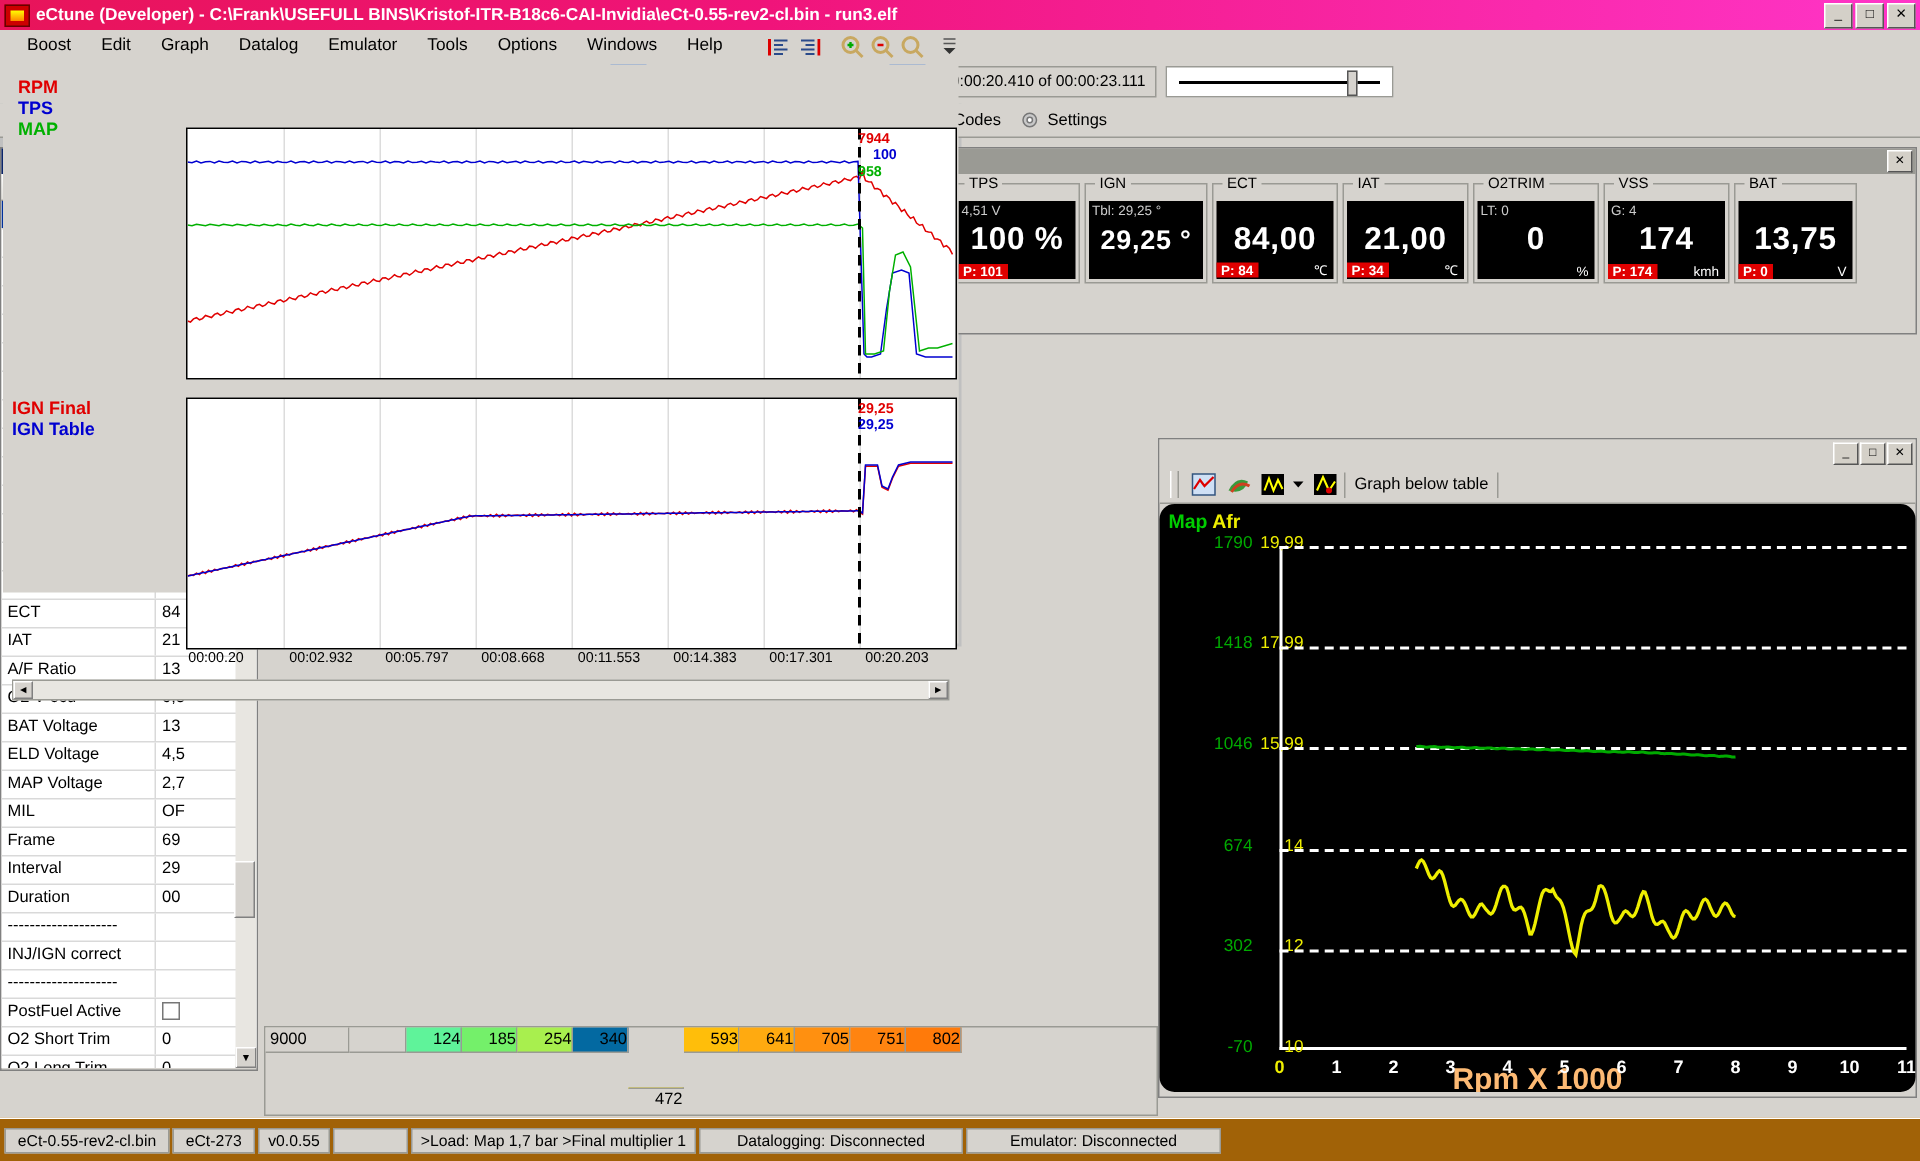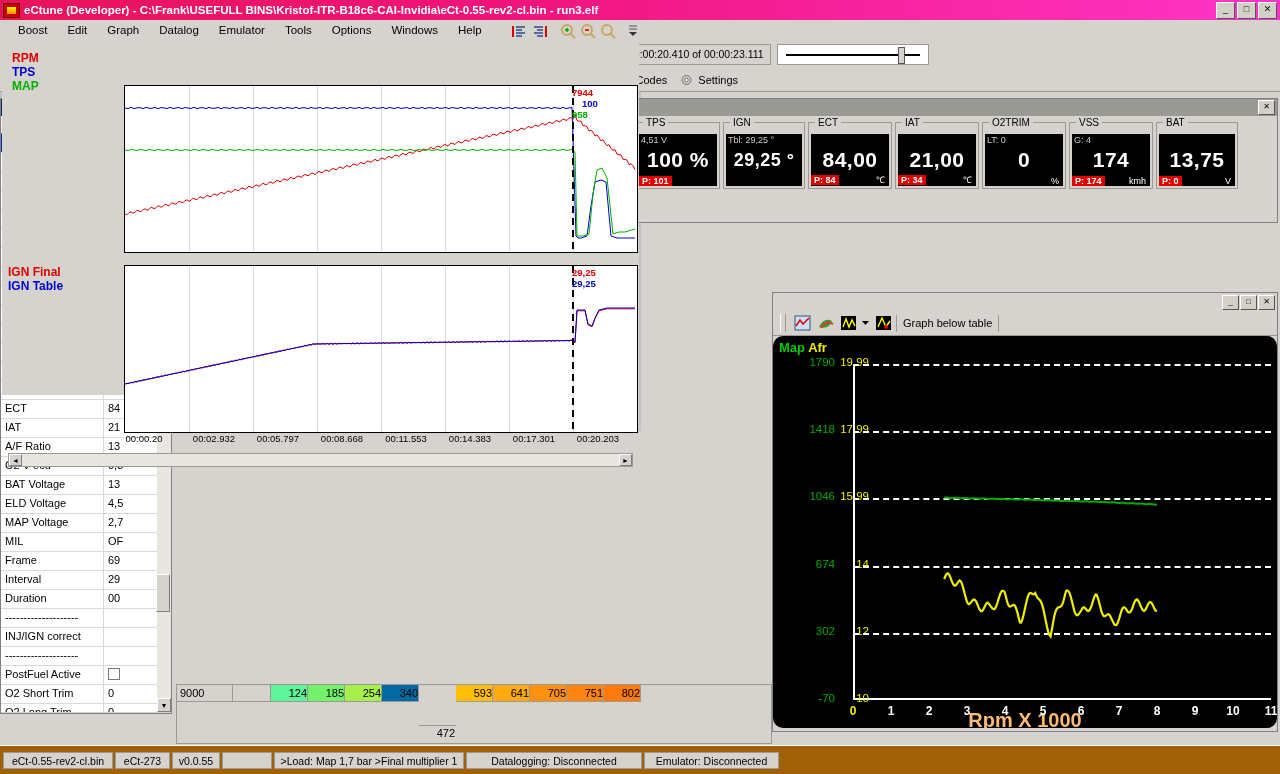--- a/index.html
+++ b/index.html
@@ -996,16 +996,16 @@
       </div>
   </div>
 
   <div class="statusbar">
     <span class="sb" style="width:110px">eCt-0.55-rev2-cl.bin</span>
     <span class="sb" style="width:55px">eCt-273</span>
     <span class="sb" style="width:48px">v0.0.55</span>
     <span class="sb" style="width:50px"></span>
     <span class="sb" style="width:190px">&gt;Load: Map 1,7 bar  &gt;Final multiplier 1</span>
     <span class="sb" style="width:176px">Datalogging: Disconnected</span>
-    <span class="sb" style="width:135px">Emulator: Disconnected</span>
+    <span class="sb" style="width:170px">Emulator: Disconnected</span>
   </div>
 
 </div>
 
 </body></html>

